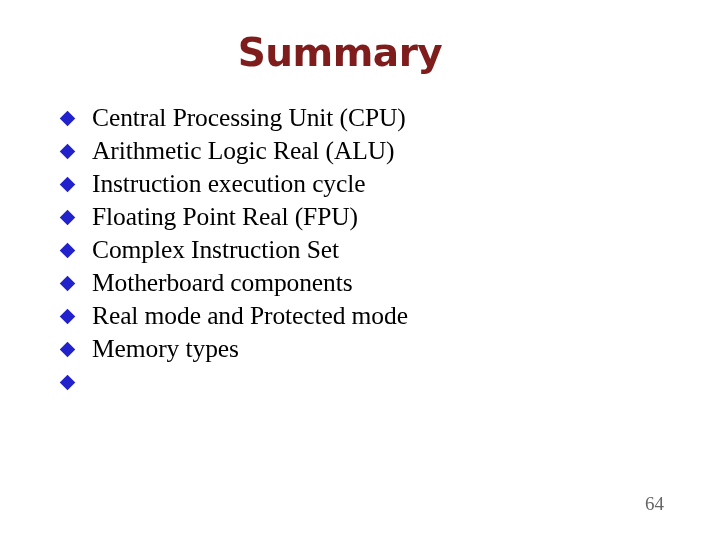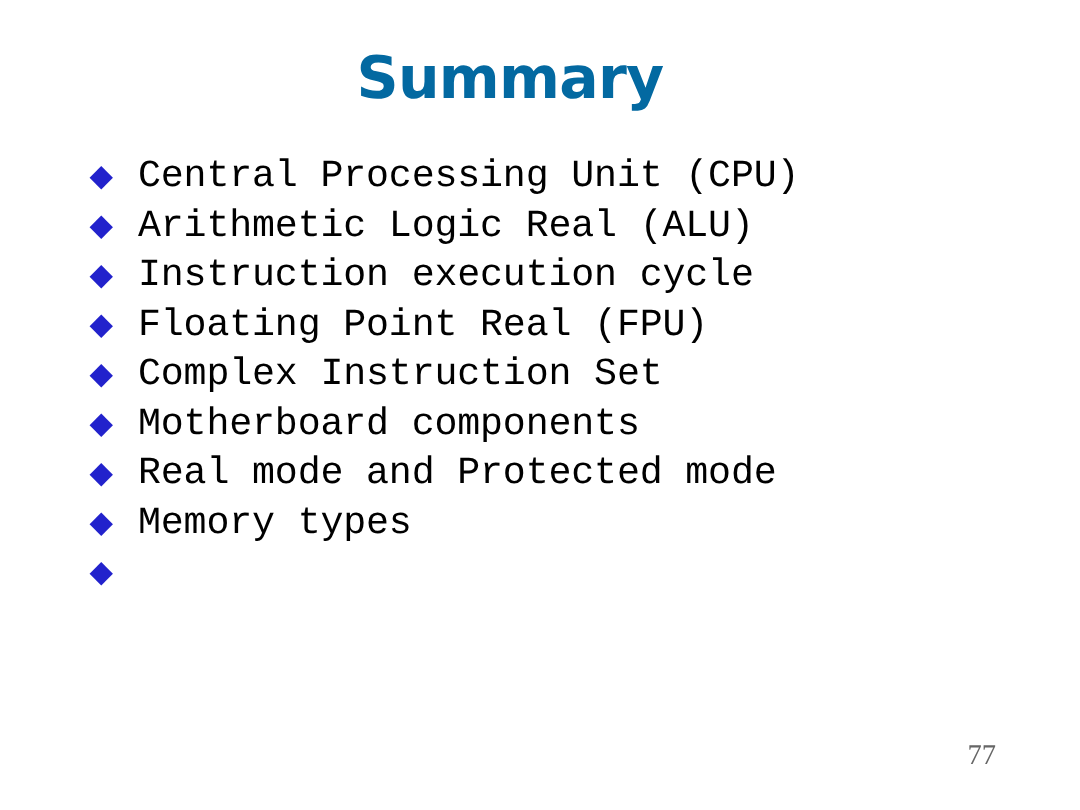--- a/index.html
+++ b/index.html
@@ -24,21 +24,21 @@
   
   .slide-title {
     position: absolute;
     left: 0;
     top: 30px;
     width: 680px;
     text-align: center;
     font-family: "DejaVu Sans", sans-serif;
     font-size: 39px;
     font-weight: bold;
-    color: #0369a1;
+    color: #7f1d1d;
     letter-spacing: -0.5px;
     line-height: 46px;
     white-space: nowrap;
   }
 
   
   .bullet-list {
     position: absolute;
     left: 60px;
     top: 101px;
@@ -60,21 +60,21 @@
     left: 2px;
     top: 50%;
     width: 11px;
     height: 11px;
     margin-top: -5px;
     background: #2222CC;
     transform: rotate(45deg);
   }
   .bullet-text {
     display: inline-block;
-    font-family: Liberation Mono, monospace;
+    font-family: Liberation Serif, serif;
     font-size: 25.5px;
     font-weight: normal;
     color: #000000;
     letter-spacing: -0.1px;
     vertical-align: baseline;
   }
 
   
   .page-number {
     position: absolute;
@@ -124,15 +124,15 @@
     </li>
     <li class="bullet-item">
       <span class="bullet-marker"></span>
       <span class="bullet-text">Memory types</span>
     </li>
     <li class="bullet-item">
       <span class="bullet-marker"></span>
     </li>
   </ul>
 
-  <div class="page-number">77</div>
+  <div class="page-number">64</div>
 
 </div>
 
 </body></html>

